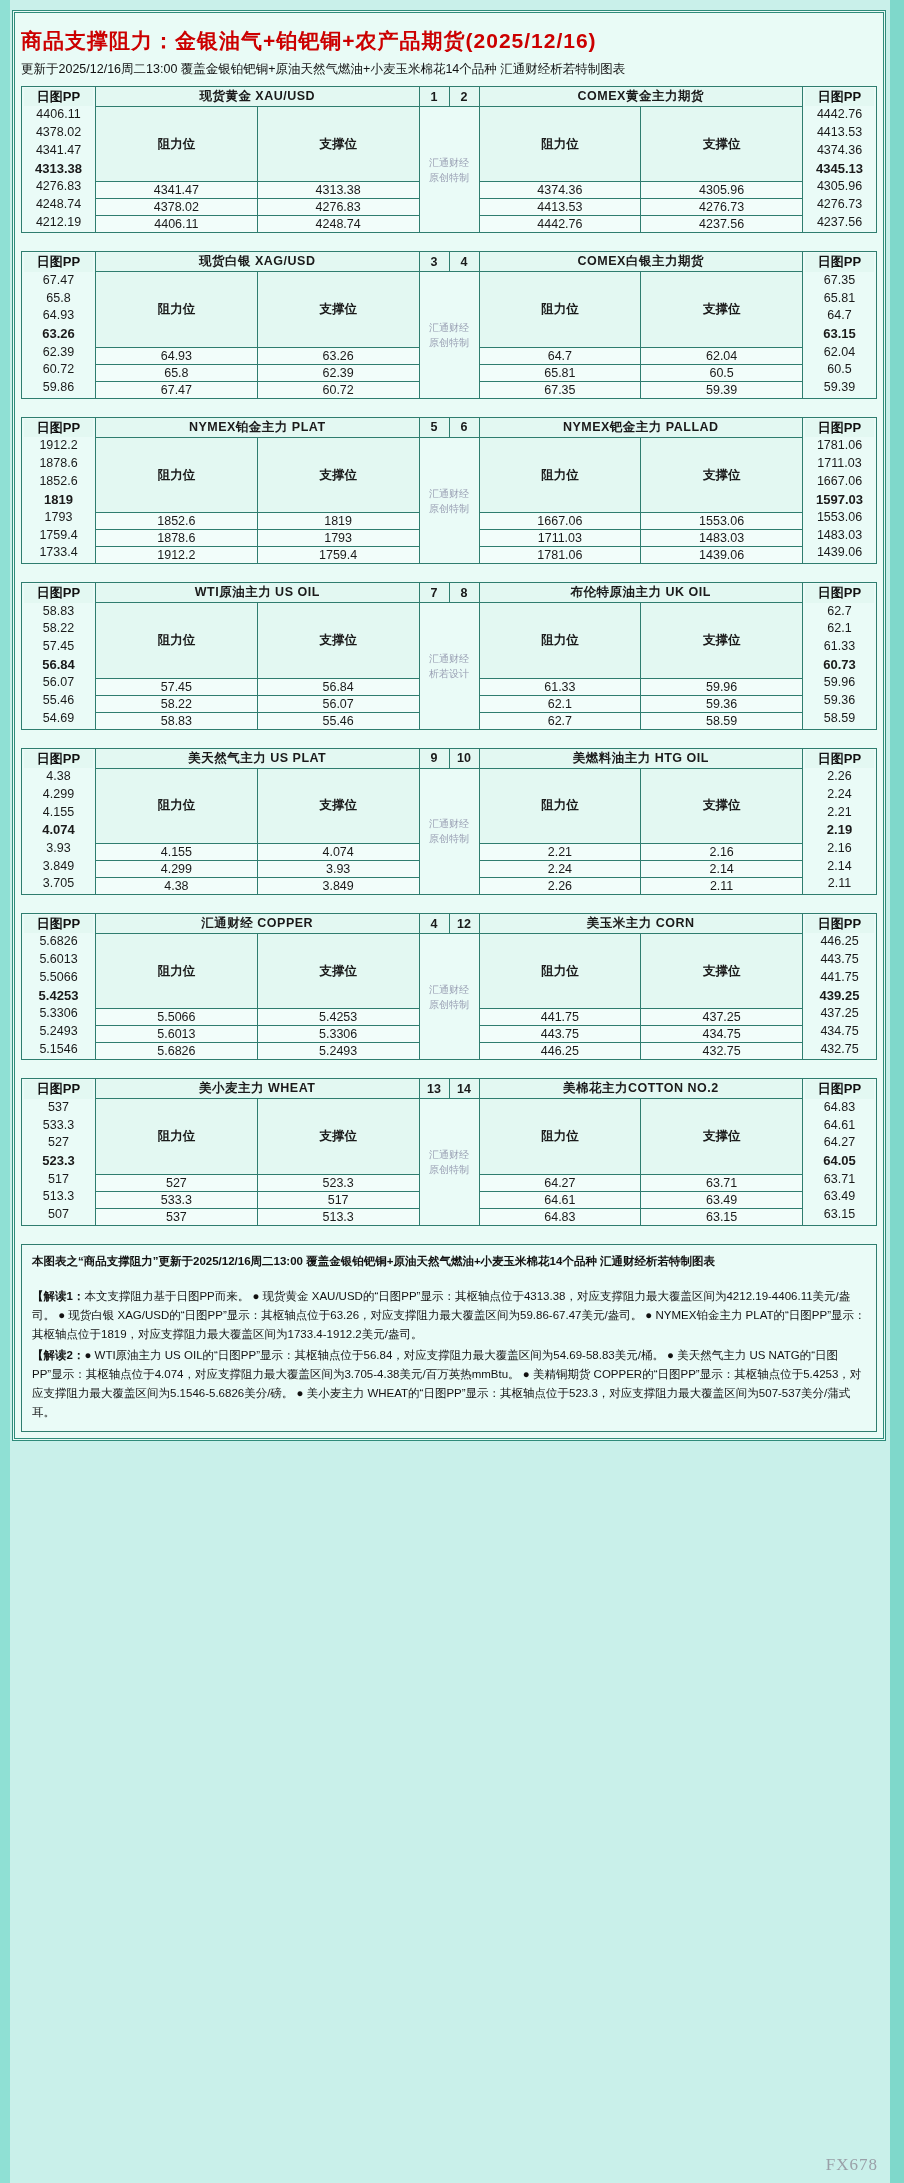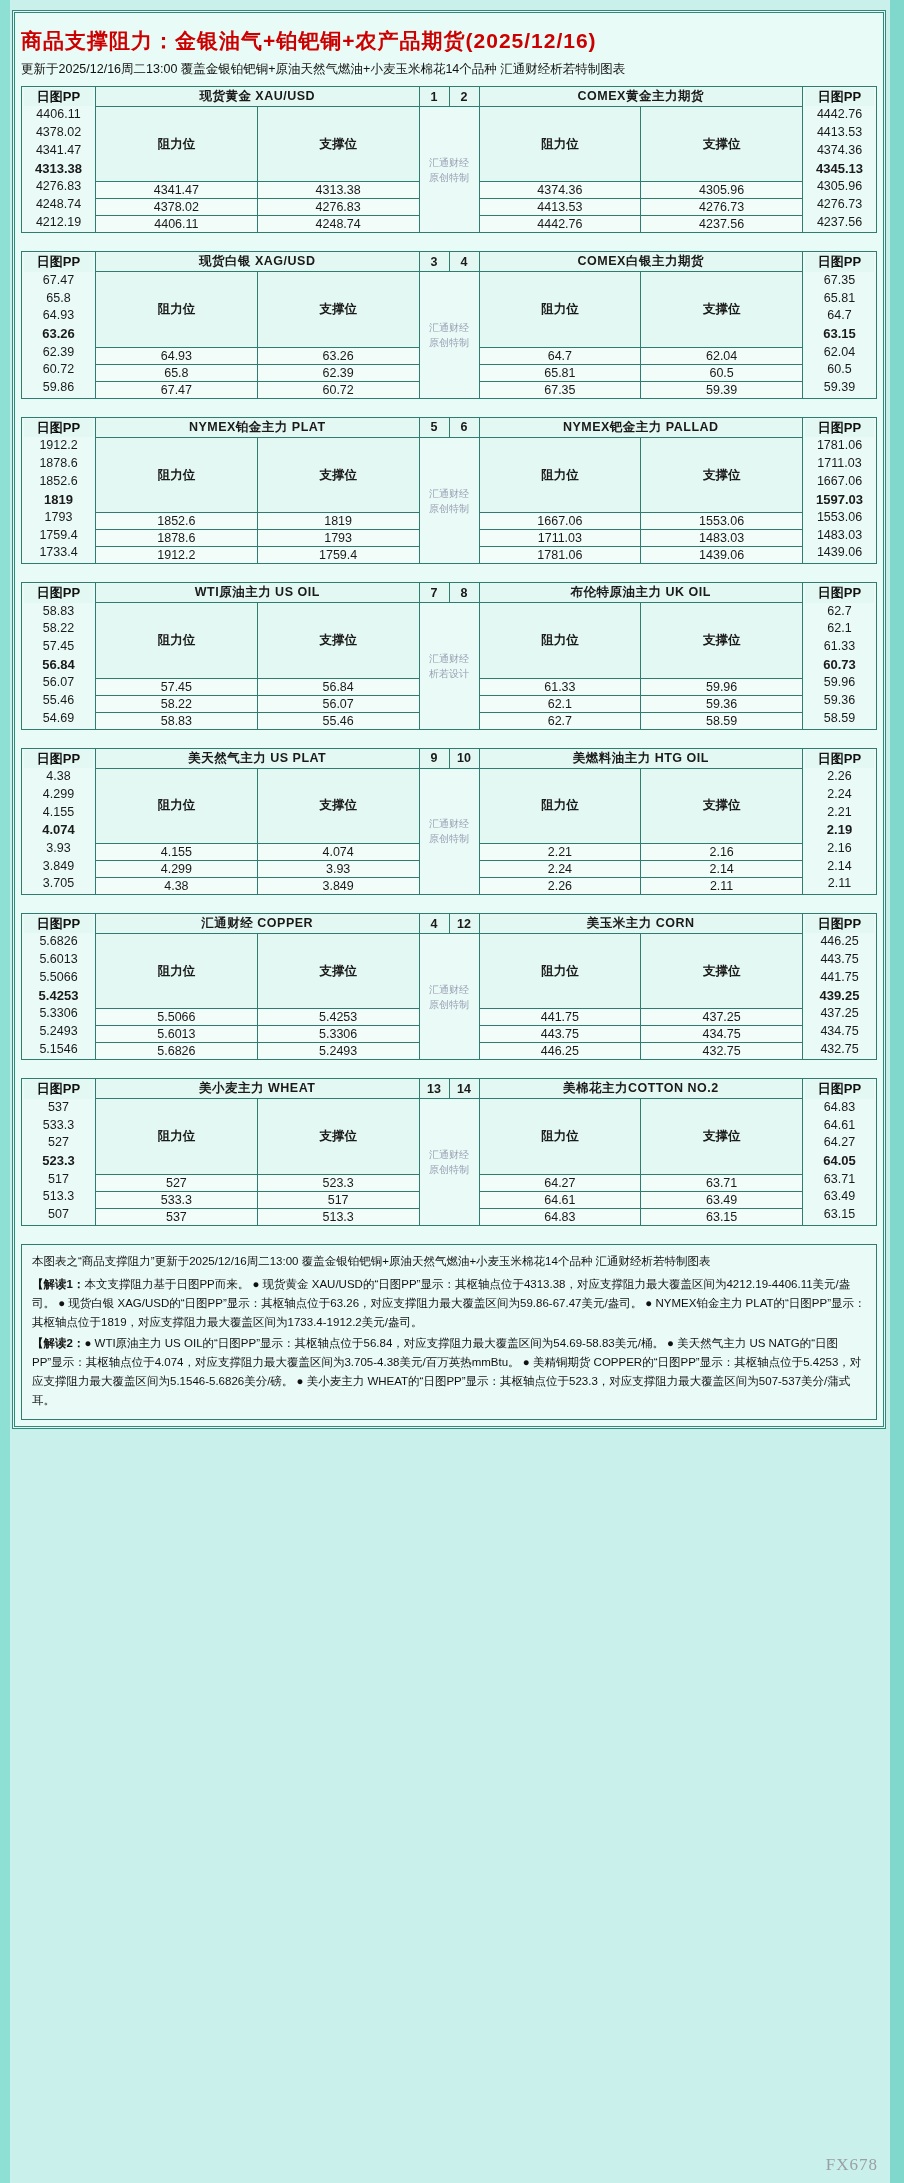--- a/index.html
+++ b/index.html
@@ -93,21 +93,21 @@
     border: 1px solid #2f7d6f;
     background: #eafbf7;
     padding: 7px 10px;
     font-size: 11.5px;
     line-height: 1.65;
     color: #111;
     margin-top: 6px;
   }
   .footnote .lead { font-weight: bold; }
   .fnrow { margin-bottom: 2px; }
-  .note-head { font-weight: normal; margin-bottom: 4px; }
+  .note-head { font-weight: bold; margin-bottom: 16px; }
   .logo {
     position: absolute;
     right: 26px;
     bottom: 8px;
     font-size: 17px;
     color: #9aa0a8;
     font-family: "Liberation Serif", serif;
     letter-spacing: 1px;
   }
 </style>

